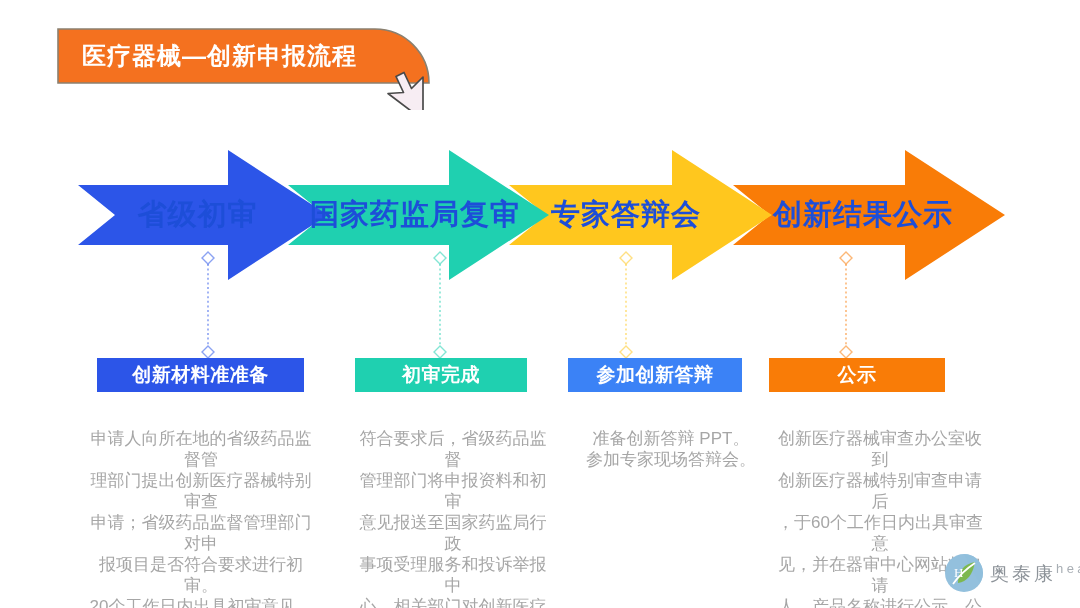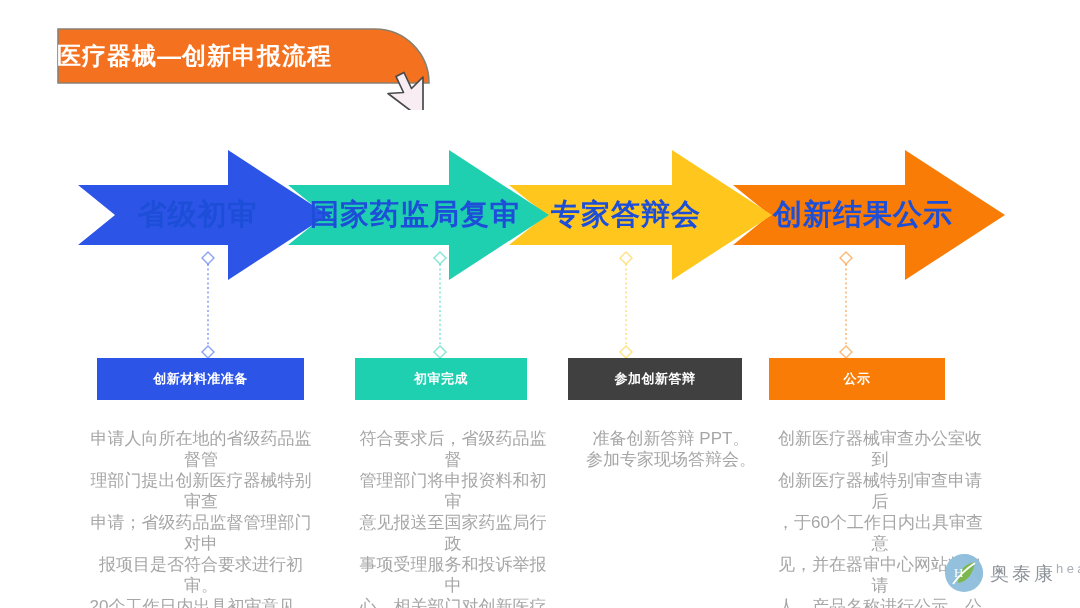--- a/index.html
+++ b/index.html
@@ -25,20 +25,21 @@
     height: 56px;
   }
   #title-banner svg { display: block; }
   #banner-title-text {
     position: absolute;
     left: 0; top: 0;
     width: 340px;
     height: 56px;
     display: flex;
     align-items: center;
+    padding-left: 25px;
     box-sizing: border-box;
     color: #ffffff;
     font-size: 24px;
     font-weight: bold;
     letter-spacing: 1px;
     white-space: nowrap;
   }
 
   
   #flow-arrows {
@@ -67,26 +68,26 @@
   .connector {
     position: absolute;
     width: 16px;
     height: 108px;
   }
   .connector svg { display: block; }
 
   
   .step-chip {
     position: absolute;
-    height: 42px;
+    height: 34px;
     display: flex;
     align-items: center;
     justify-content: center;
     color: #ffffff;
-    font-size: 13px;
+    font-size: 19px;
     font-weight: bold;
     letter-spacing: 0.5px;
     white-space: nowrap;
   }
 
   
   .step-desc {
     position: absolute;
     color: #a6a6a6;
     font-size: 17px;
@@ -182,21 +183,21 @@
 <div class="connector" style="left:838px; top:250px;">
   <svg width="16" height="108" viewBox="0 0 16 108" xmlns="http://www.w3.org/2000/svg">
     <line x1="8" y1="14" x2="8" y2="96" class="conn-stroke-3" stroke-width="1.6" stroke-dasharray="2 2.6" stroke="#F97C07" style="opacity: 0.55;"></line>
     <polygon points="8,2 14,8 8,14 2,8" fill="none" class="conn-stroke-3" stroke-width="1.4" stroke="#F97C07" style="opacity: 0.55;"></polygon>
     <polygon points="8,96 14,102 8,108 2,102" fill="none" class="conn-stroke-3" stroke-width="1.4" stroke="#F97C07" style="opacity: 0.55;"></polygon>
   </svg>
 </div>
 
 <div class="step-chip" id="step-chip-0" style="left: 97px; top: 358px; width: 207px; background: rgb(44, 85, 232);">创新材料准准备</div>
 <div class="step-chip" id="step-chip-1" style="left: 355px; top: 358px; width: 172px; background: rgb(31, 208, 176);">初审完成</div>
-<div class="step-chip" id="step-chip-2" style="left: 568px; top: 358px; width: 174px; background: #404040;">参加创新答辩</div>
+<div class="step-chip" id="step-chip-2" style="left: 568px; top: 358px; width: 174px; background: #3b82f6;">参加创新答辩</div>
 <div class="step-chip" id="step-chip-3" style="left: 769px; top: 358px; width: 176px; background: rgb(249, 124, 7);">公示</div>
 
 <div class="step-desc" style="left:85px; top:428px; width:232px;">申请人向所在地的省级药品监督管
 理部门提出创新医疗器械特别审查
 申请；省级药品监督管理部门对申
 报项目是否符合要求进行初审。
 20个工作日内出具初审意见。</div>
 <div class="step-desc" style="left:355px; top:428px; width:196px;">符合要求后，省级药品监督
 管理部门将申报资料和初审
 意见报送至国家药监局行政

